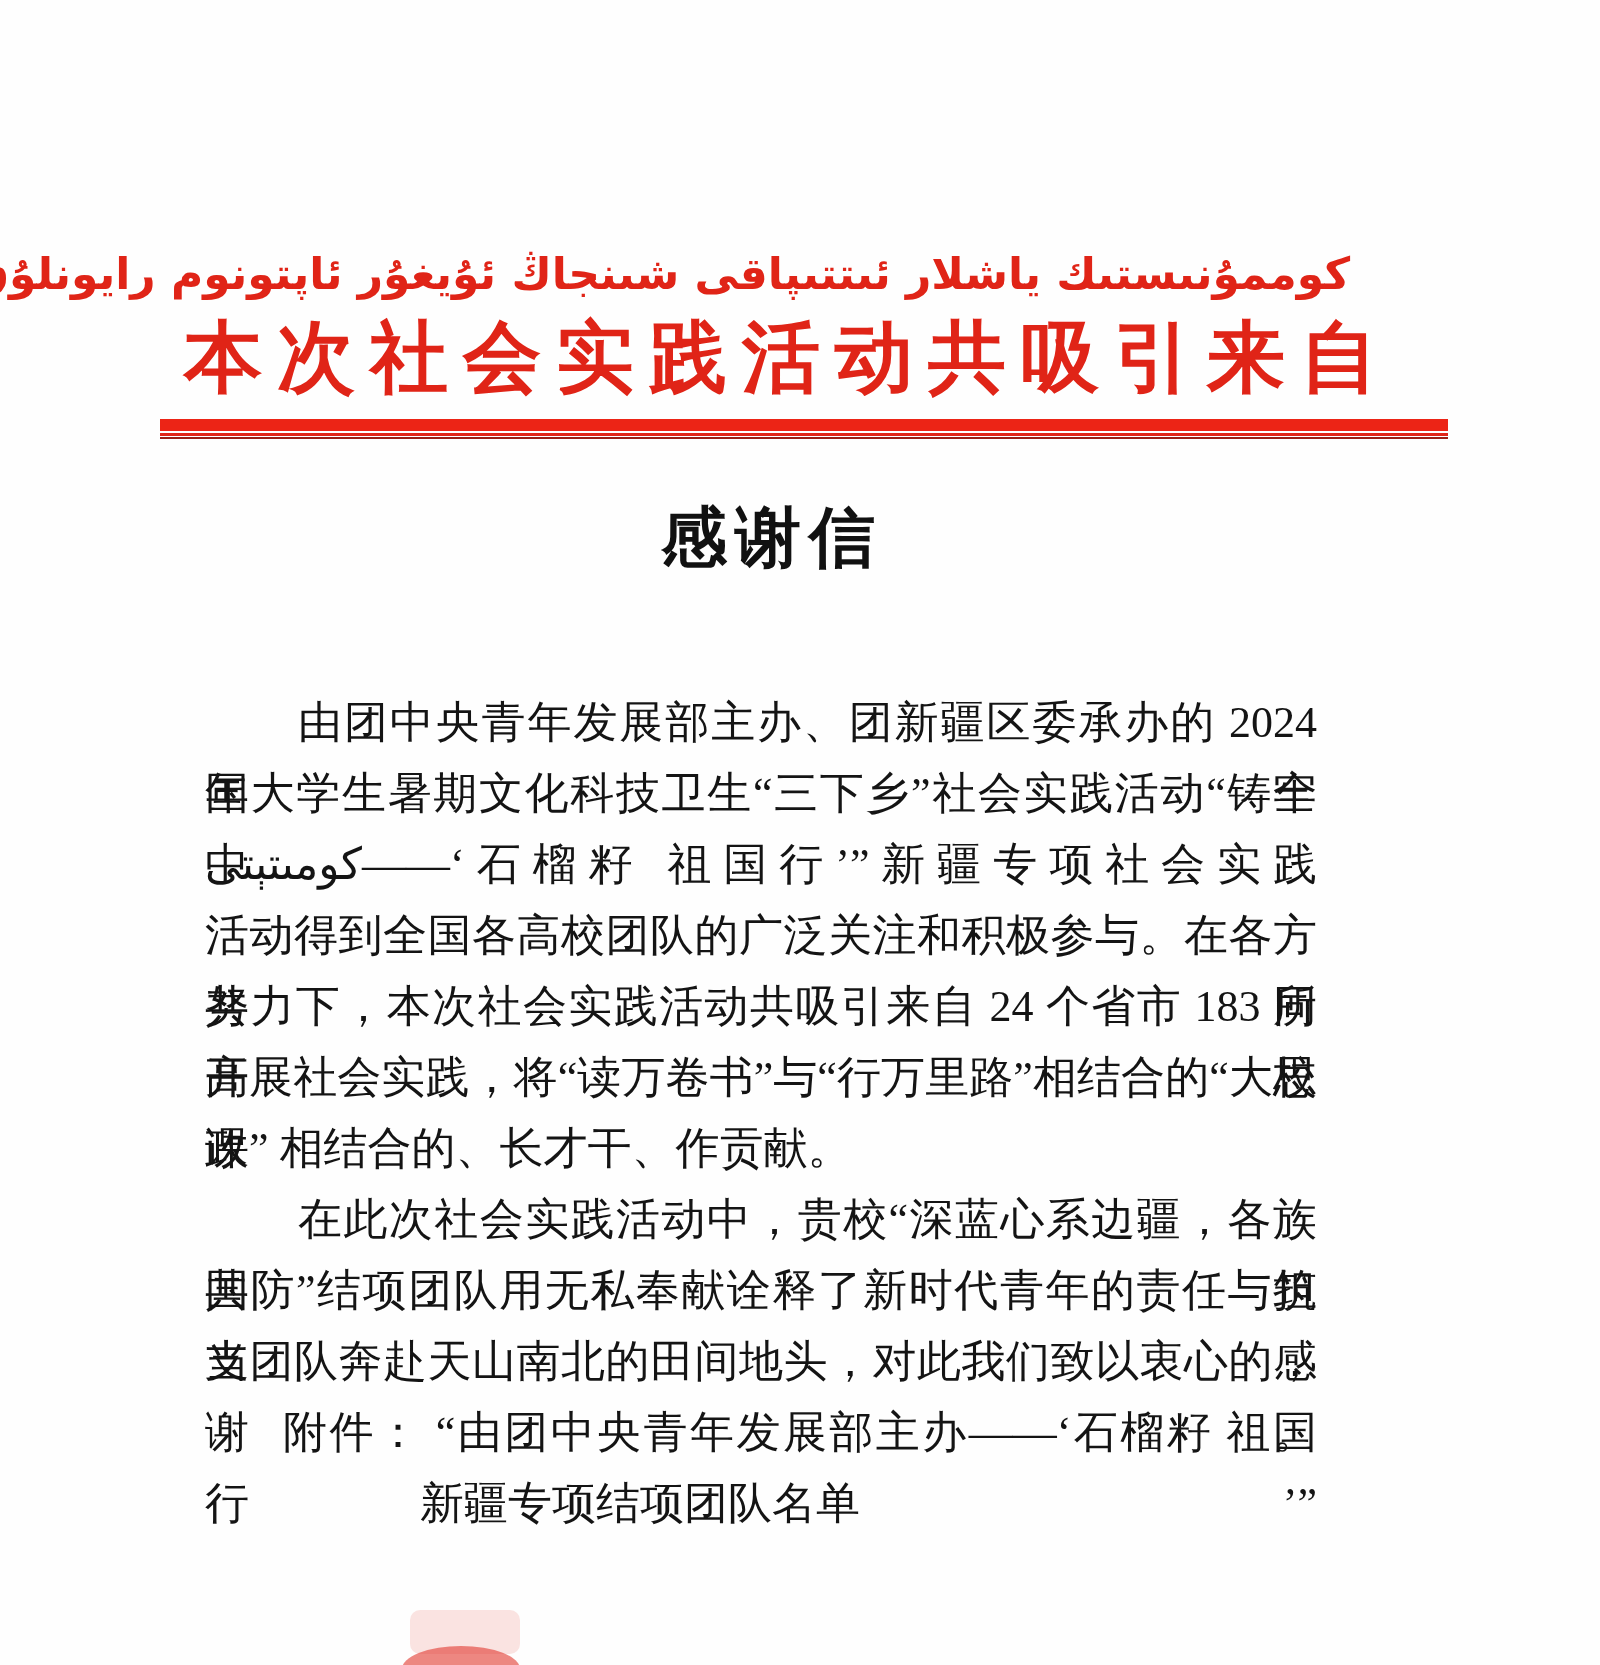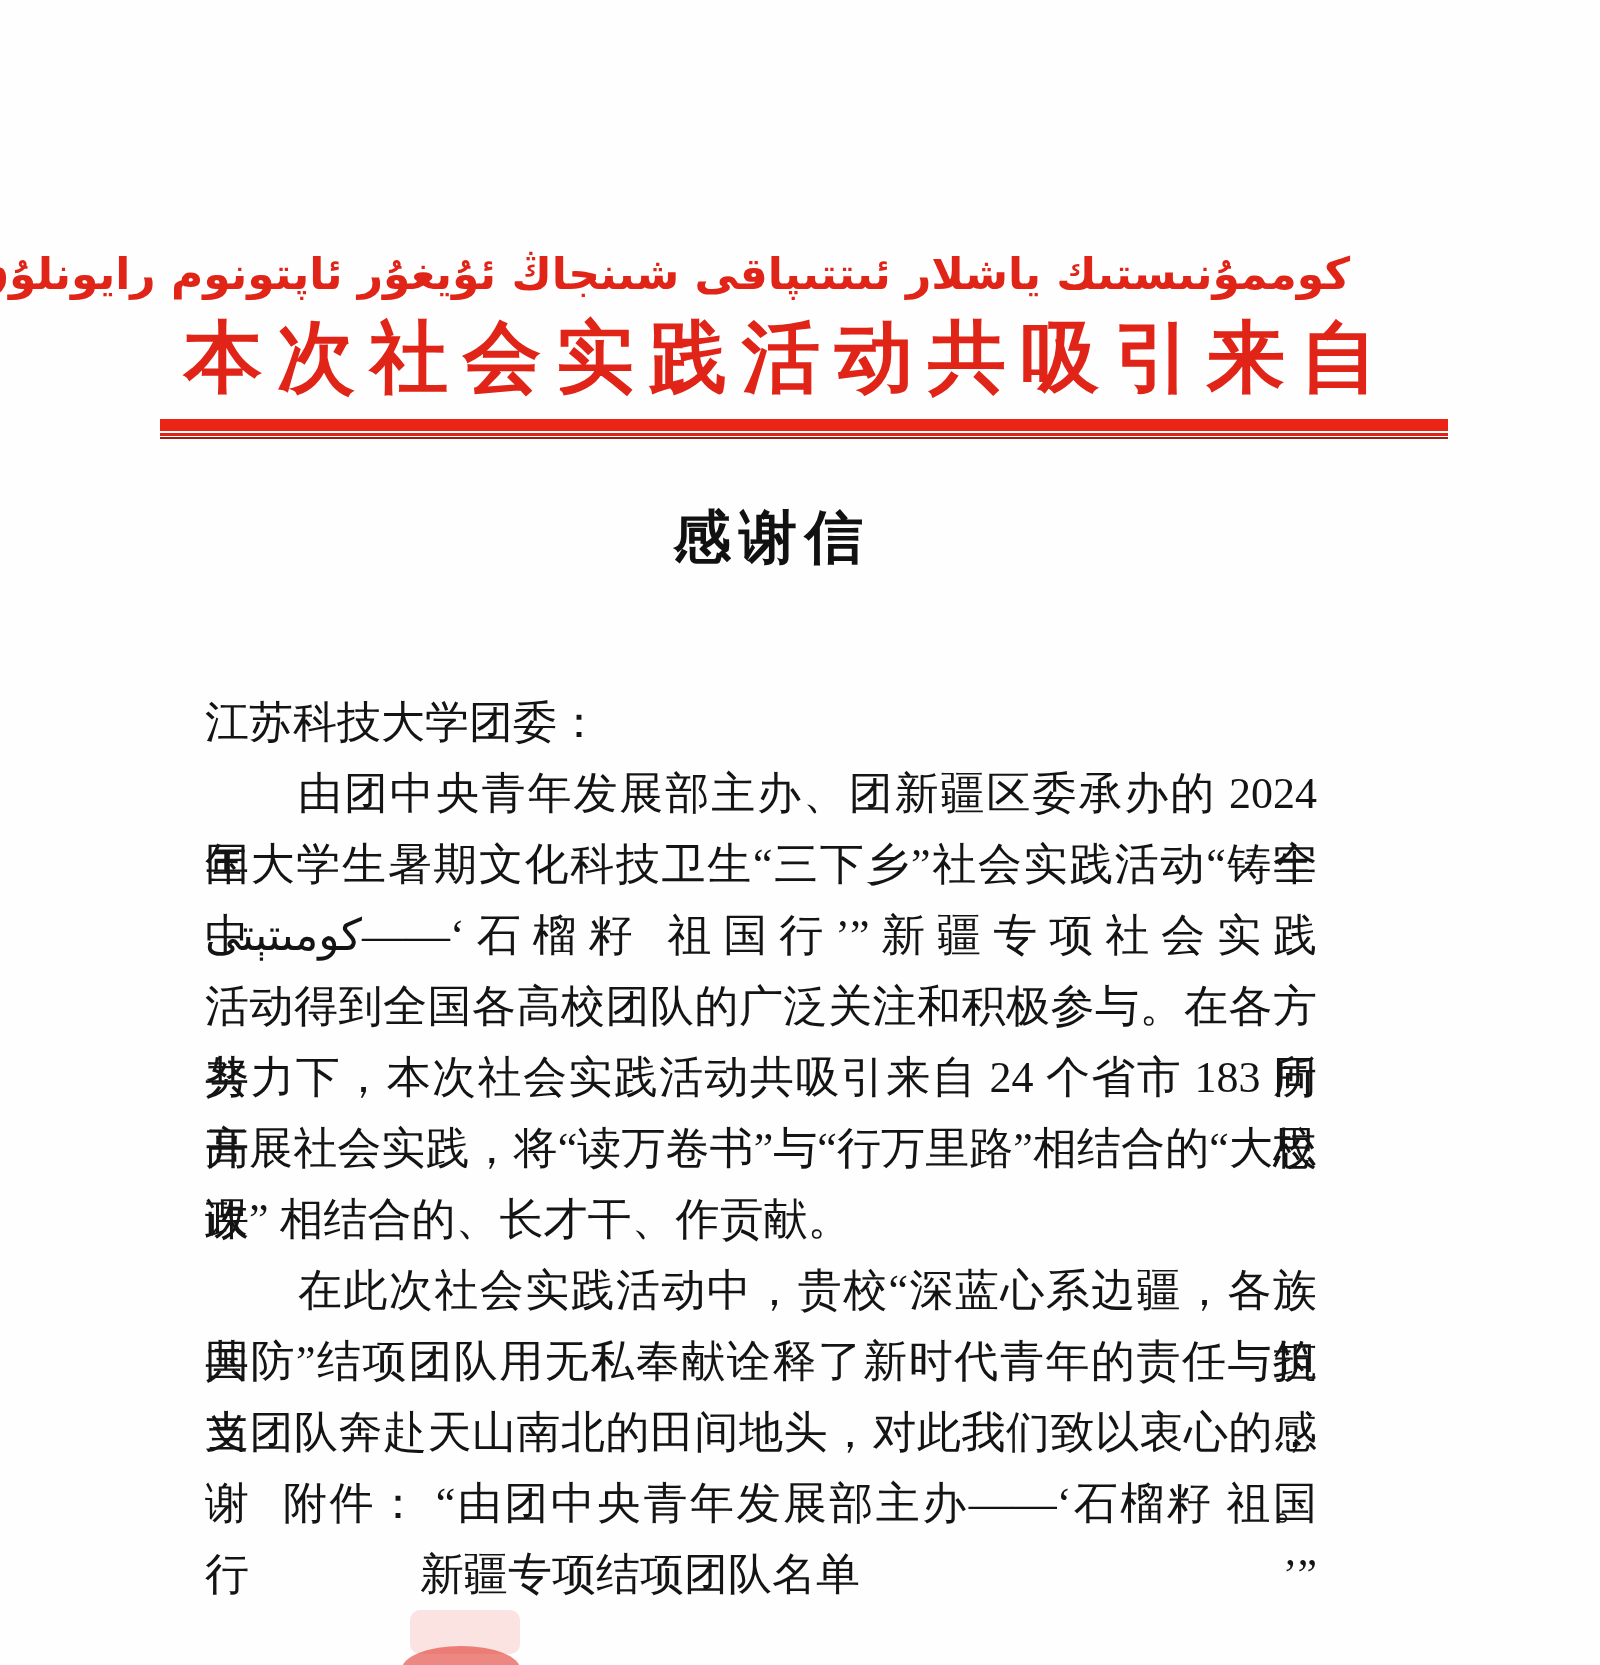--- a/index.html
+++ b/index.html
@@ -35,21 +35,21 @@
   .rule .bar{height:12px;background:#ec2416;}
   .rule .thin{height:3px;background:#e02417;margin-top:2px;}
   .rule .thin2{height:2px;background:#9c1f15;margin-top:1px;}
   
   .title{
     position:absolute;top:498px;left:50%;
     transform:translateX(-50%);
     margin:0 16px 0 -28px;
     font-family:"Liberation Sans","DejaVu Sans",sans-serif;
     font-weight:bold;
-    font-size:58px;line-height:78px;
+    font-size:66px;line-height:78px;
     letter-spacing:8px;
     color:#111111;
     white-space:nowrap;
   }
   
   .body{
     position:absolute;left:205px;top:687px;width:1112px;
     font-size:44px;line-height:71px;
     color:#141414;
     font-family:"Liberation Serif","DejaVu Serif",serif;
@@ -84,21 +84,20 @@
     <div class="rule">
       <div class="bar"></div>
       <div class="thin"></div>
       <div class="thin2"></div>
     </div>
   </header>
 
   <h1 class="title">感谢信</h1>
 
   <main class="body">
-    <div class="ln">江苏科技大学团委：</div>
     <div class="ln ind2 just">由团中央青年发展部主办、团新疆区委承办的 2024 年全</div>
     <div class="ln just">国大学生暑期文化科技卫生“三下乡”社会实践活动“铸牢中</div>
     <div class="ln just">كومىتېتى——‘石榴籽 祖国行’”新疆专项社会实践</div>
     <div class="ln just">活动得到全国各高校团队的广泛关注和积极参与。在各方共同</div>
     <div class="ln just">努力下，本次社会实践活动共吸引来自 24 个省市 183 所高校</div>
     <div class="ln just">开展社会实践，将“读万卷书”与“行万里路”相结合的“大思政</div>
     <div class="ln">课” 相结合的、长才干、作贡献。</div>
     <div class="ln ind2 just">在此次社会实践活动中，贵校“深蓝心系边疆，各族共筑</div>
     <div class="ln just">国防”结项团队用无私奉献诠释了新时代青年的责任与担当，</div>
     <div class="ln just">支团队奔赴天山南北的田间地头，对此我们致以衷心的感谢。</div>

